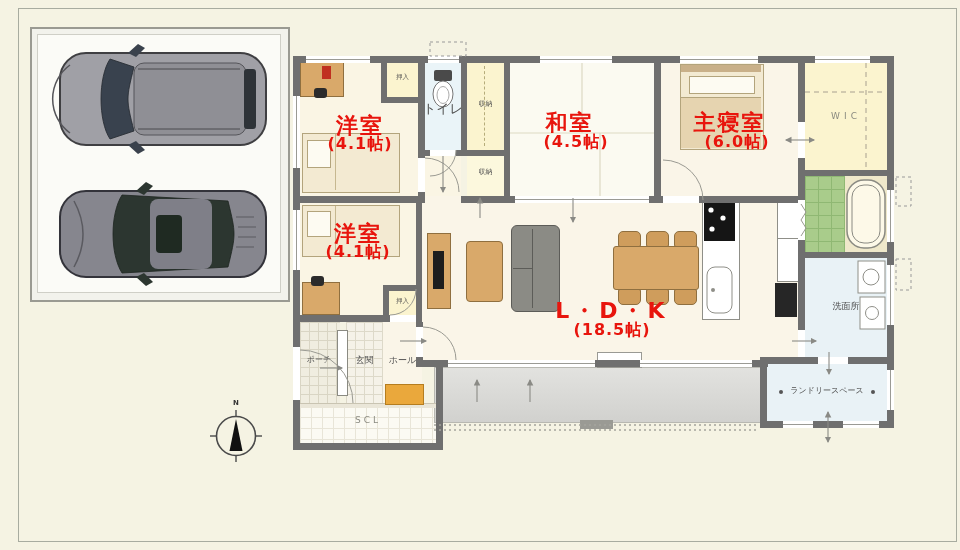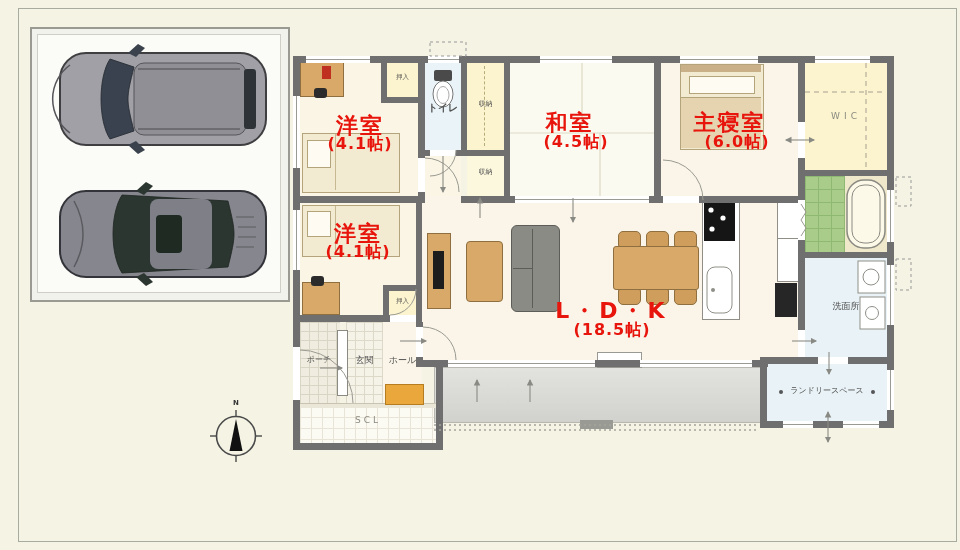--- a/index.html
+++ b/index.html
@@ -282,21 +282,21 @@
 <div class="rname" style="left:510px;top:110px;width:119px;">和室</div>
 <div class="rsize" style="left:510px;top:133px;width:132px;">(4.5帖)</div>
 <div class="rname" style="left:661px;top:110px;width:137px;">主寝室</div>
 <div class="rsize" style="left:661px;top:133px;width:152px;">(6.0帖)</div>
 <div class="rname" style="left:300px;top:221px;width:116px;">洋室</div>
 <div class="rsize" style="left:300px;top:243px;width:116px;">(4.1帖)</div>
 <div class="rname" style="left:422px;top:298px;width:380px;letter-spacing:4px;">L・D・K</div>
 <div class="rsize" style="left:422px;top:321px;width:380px;">(18.5帖)</div>
 
 <div class="sl" style="left:805px;top:112px;width:82px;font-size:9px;letter-spacing:4px;color:#8a8a80;">WIC</div>
-<div class="sl" style="left:423px;top:102px;width:40px;font-size:10px;font-weight:bold;">トイレ</div>
+<div class="sl" style="left:423px;top:102px;width:40px;font-size:13px;">トイレ</div>
 <div class="sl" style="left:467px;top:101px;width:37px;font-size:7px;">収納</div>
 <div class="sl" style="left:467px;top:169px;width:37px;font-size:7px;">収納</div>
 <div class="sl" style="left:387px;top:74px;width:31px;font-size:6.5px;">押入</div>
 <div class="sl" style="left:389px;top:298px;width:27px;font-size:6.5px;">押入</div>
 <div class="sl" style="left:805px;top:302px;width:82px;font-size:9px;">洗面所</div>
 <div class="sl" style="left:297px;top:356px;width:44px;font-size:8px;">ポーチ</div>
 <div class="sl" style="left:346px;top:356px;width:37px;font-size:9px;">玄関</div>
 <div class="sl" style="left:383px;top:356px;width:39px;font-size:9px;">ホール</div>
 <div class="sl" style="left:300px;top:416px;width:136px;font-size:9px;letter-spacing:3px;color:#8a8a80;">SCL</div>
 <div class="sl" style="left:767px;top:387px;width:120px;font-size:8px;">ランドリースペース</div>

